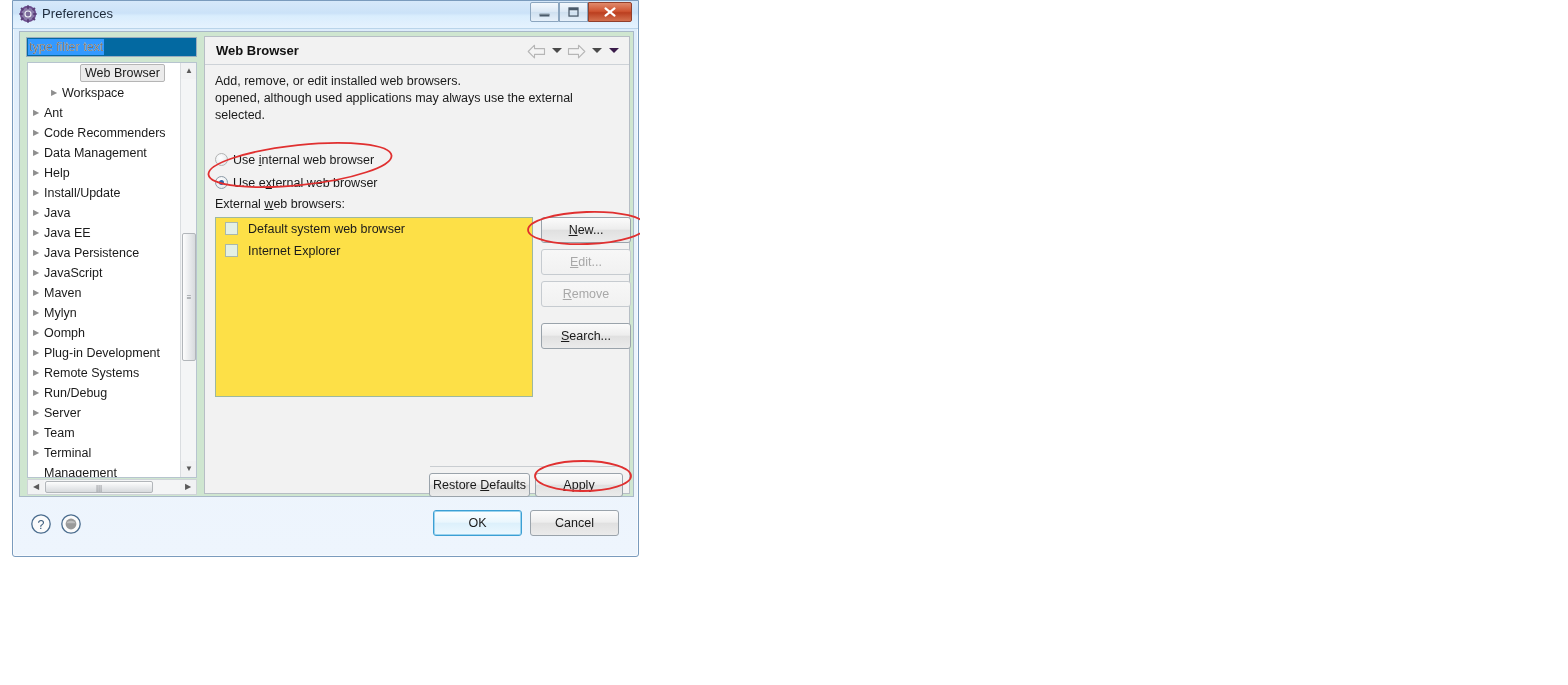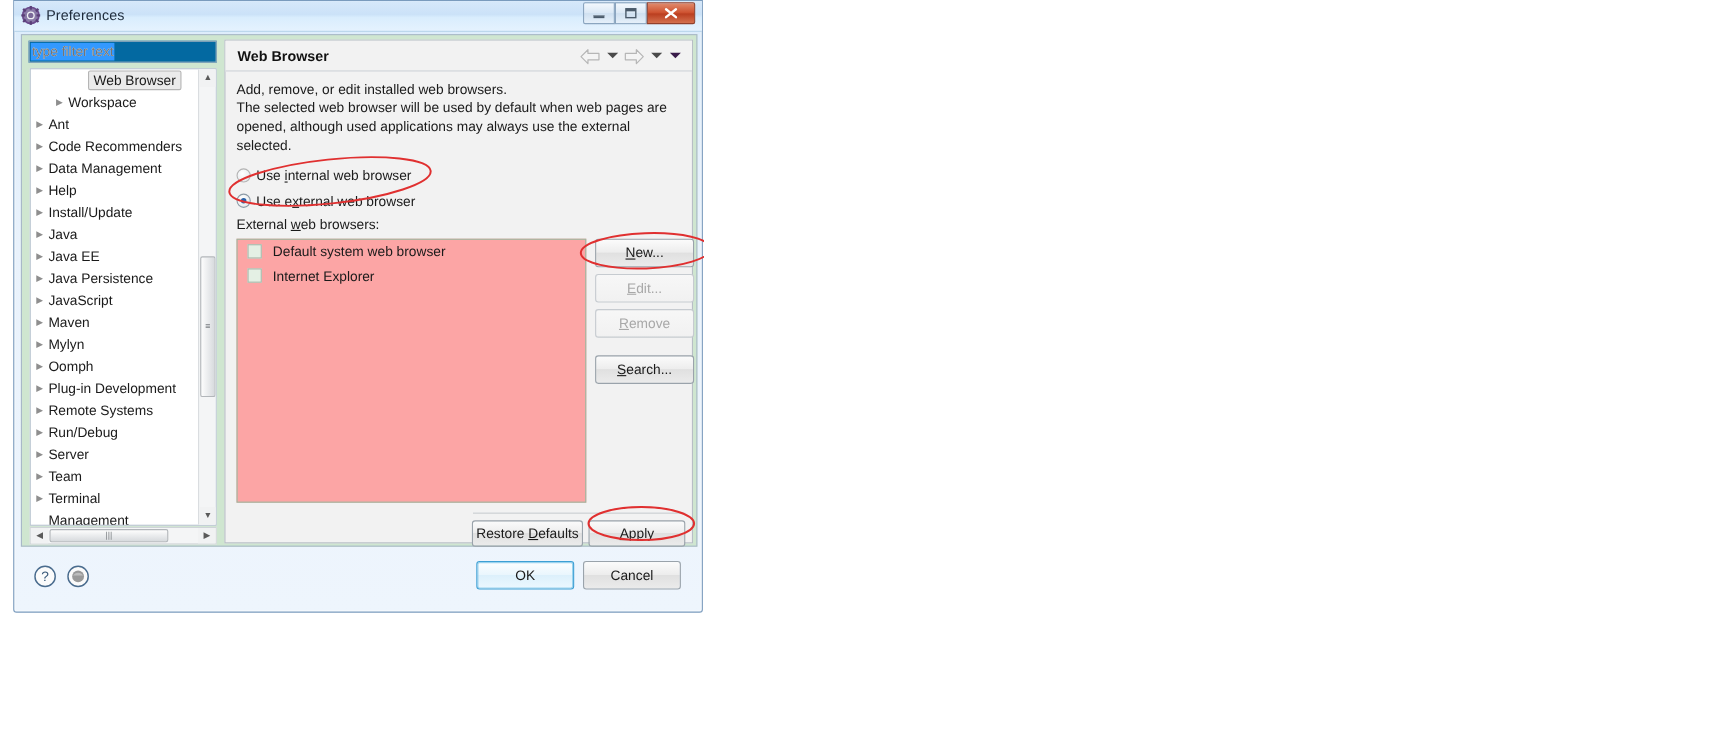--- a/index.html
+++ b/index.html
@@ -239,22 +239,22 @@
   .radio-label { position: absolute; left: 18px; top: 0; white-space: nowrap; }
 
   #list-caption {
     position: absolute; left: 10px; top: 160px;
     font-size: 12.5px; color: #1a1a1a;
   }
 
   
   #browser-list {
     position: absolute; left: 10px; top: 180px;
-    width: 318px; height: 240px;
-    background: #fca5a5;
+    width: 318px; height: 180px;
+    background: #fde047;
     border: 1px solid #9db8a0;
     box-sizing: border-box;
   }
   .browser-row {
     position: relative;
     height: 22px; line-height: 22px;
     font-size: 12.5px; color: #1a1a1a;
     cursor: default;
   }
   .cbx {
@@ -507,21 +507,20 @@
         <svg class="navctl" id="nav-fwd" width="19" height="15" viewBox="0 0 19 15">
           <path d="M11.5 1.2 L17.8 7.5 L11.5 13.8 L11.5 10.4 L1.5 10.4 L1.5 4.6 L11.5 4.6 Z" fill="#f4f4f4" stroke="#b6b6b6" stroke-width="1.1" stroke-linejoin="round"></path>
         </svg>
         <div class="caret navctl" id="nav-fwd-caret"></div>
 
         <div class="caret purple navctl" id="nav-menu"></div>
       </div>
 
       <div id="desc-text">
           <div>Add, remove, or edit installed web browsers.</div>
-          <div>The selected web browser will be used by default when web pages are</div>
           <div>opened, although used applications may always use the external</div>
           <div>selected.</div>
         </div>
 
       <div class="radio-row" id="radio-internal">
         <span class="radio-dot"></span>
         <span class="radio-label">Use <span class="mnem">i</span>nternal web browser</span>
       </div>
       <div class="radio-row checked" id="radio-external">
         <span class="radio-dot"></span>

